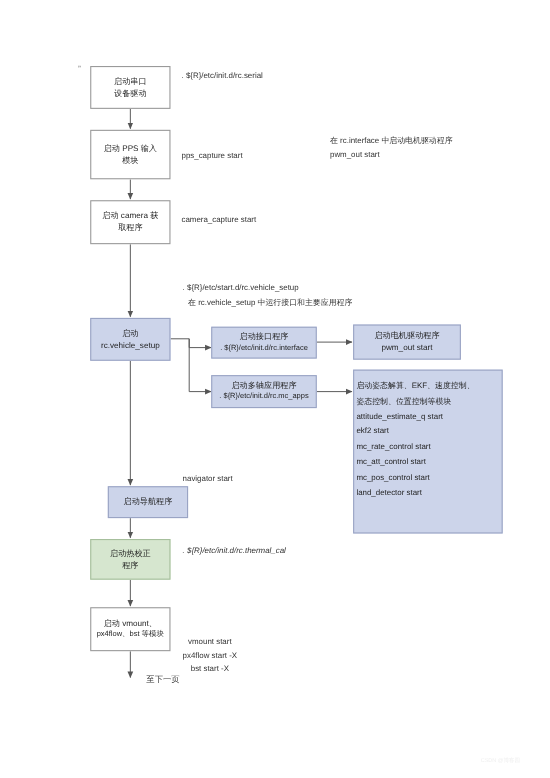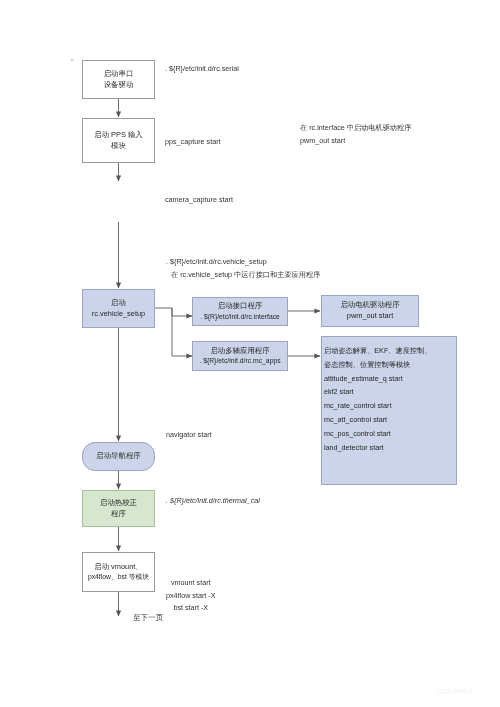--- a/index.html
+++ b/index.html
@@ -125,27 +125,31 @@
   <div class="node white" style="left:82px; top:60px; width:73px; height:39px;">
     <span class="l1">启动串口</span>
     <span class="l2">设备驱动</span>
   </div>
 
   <div class="node white" style="left:82px; top:118px; width:73px; height:45px;">
     <span class="l1">启动 PPS 输入</span>
     <span class="l2">模块</span>
   </div>
 
+  <div class="node white" style="left:82px; top:182px; width:73px; height:40px;">
+    <span class="l1">启动 camera 获</span>
+    <span class="l2">取程序</span>
+  </div>
 
   <div class="node blue" style="left:82px; top:289px; width:73px; height:39px;">
     <span class="l1">启动</span>
     <span class="l2">rc.vehicle_setup</span>
   </div>
 
-  <div class="node blue" style="left:82px; top:442px; width:73px; height:29px;border-radius:13px;">
+  <div class="node blue" style="left:98px; top:442px; width:73px; height:29px;">
     <span class="l1">启动导航程序</span>
   </div>
 
   <div class="node green" style="left:82px; top:490px; width:73px; height:37px;">
     <span class="l1">启动热校正</span>
     <span class="l2">程序</span>
   </div>
 
   <div class="node white" style="left:82px; top:552px; width:73px; height:40px;">
     <span class="l1">启动 vmount、</span>
@@ -189,21 +193,21 @@
   <div class="anno" style="left:165px; top:194px;">
     <div>camera_capture start</div>
   </div>
 
   <div class="anno" style="left:300px; top:122px;">
     <div>在 rc.interface 中启动电机驱动程序</div>
     <div>pwm_out start</div>
   </div>
 
   <div class="anno" style="left:166px; top:256px;">
-    <div>. ${R}/etc/init.d/rc.vehicle_setup</div>
+    <div>. ${R}/etc/start.d/rc.vehicle_setup</div>
     <div style="margin-left:5px;">在 rc.vehicle_setup 中运行接口和主要应用程序</div>
   </div>
 
   <div class="anno" style="left:166px; top:429px;">
     <div>navigator start</div>
   </div>
 
   <div class="anno" style="left:166px; top:495px;font-style:italic;">
     <div>. ${R}/etc/init.d/rc.thermal_cal</div>
   </div>

